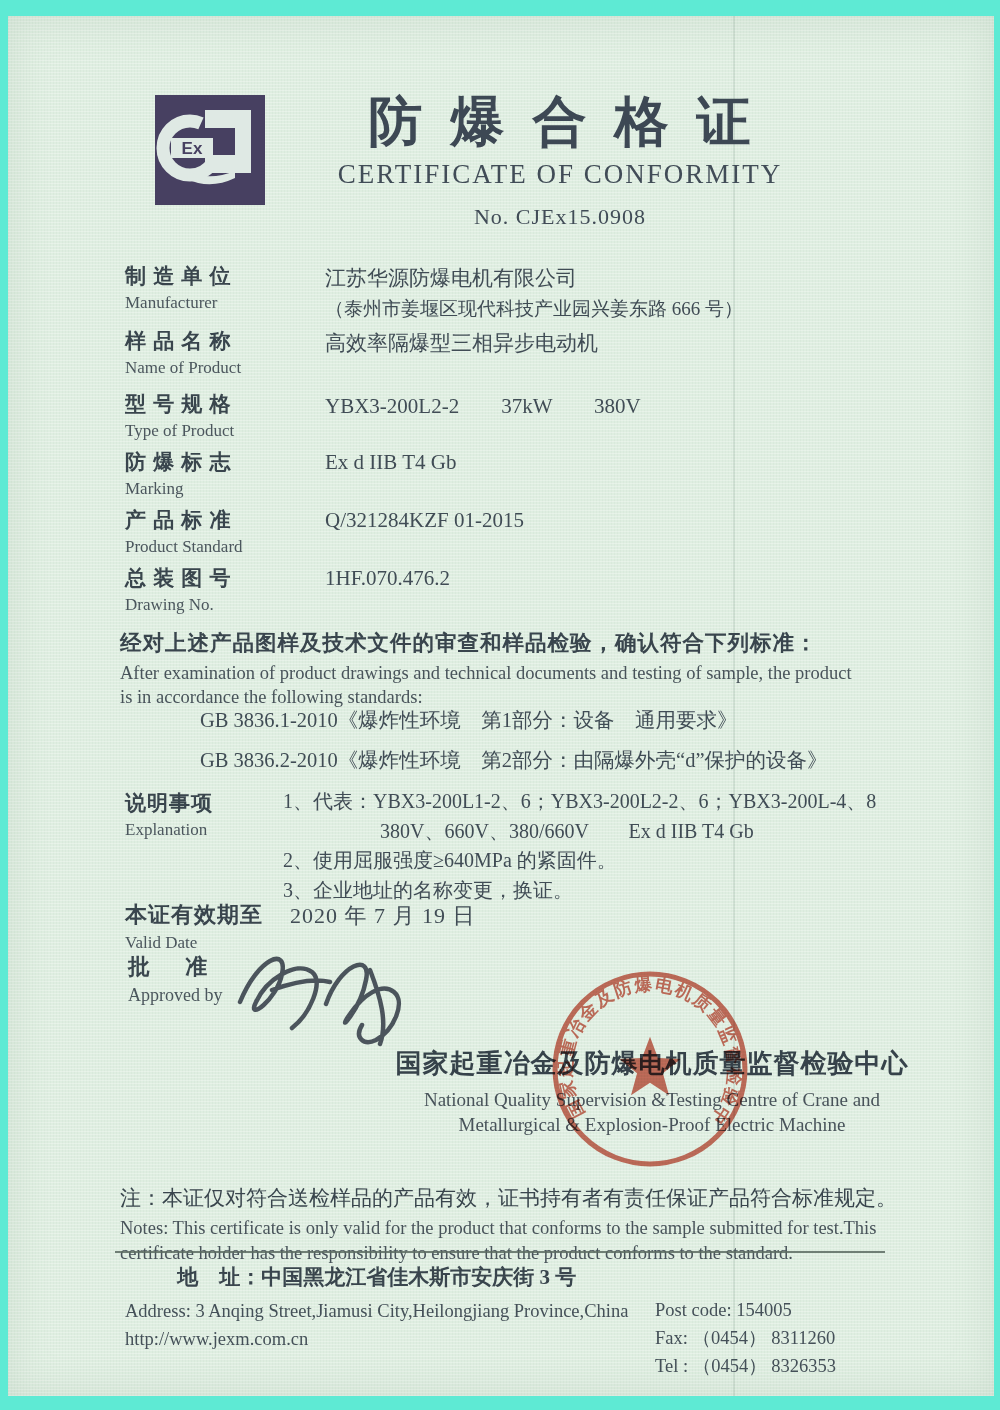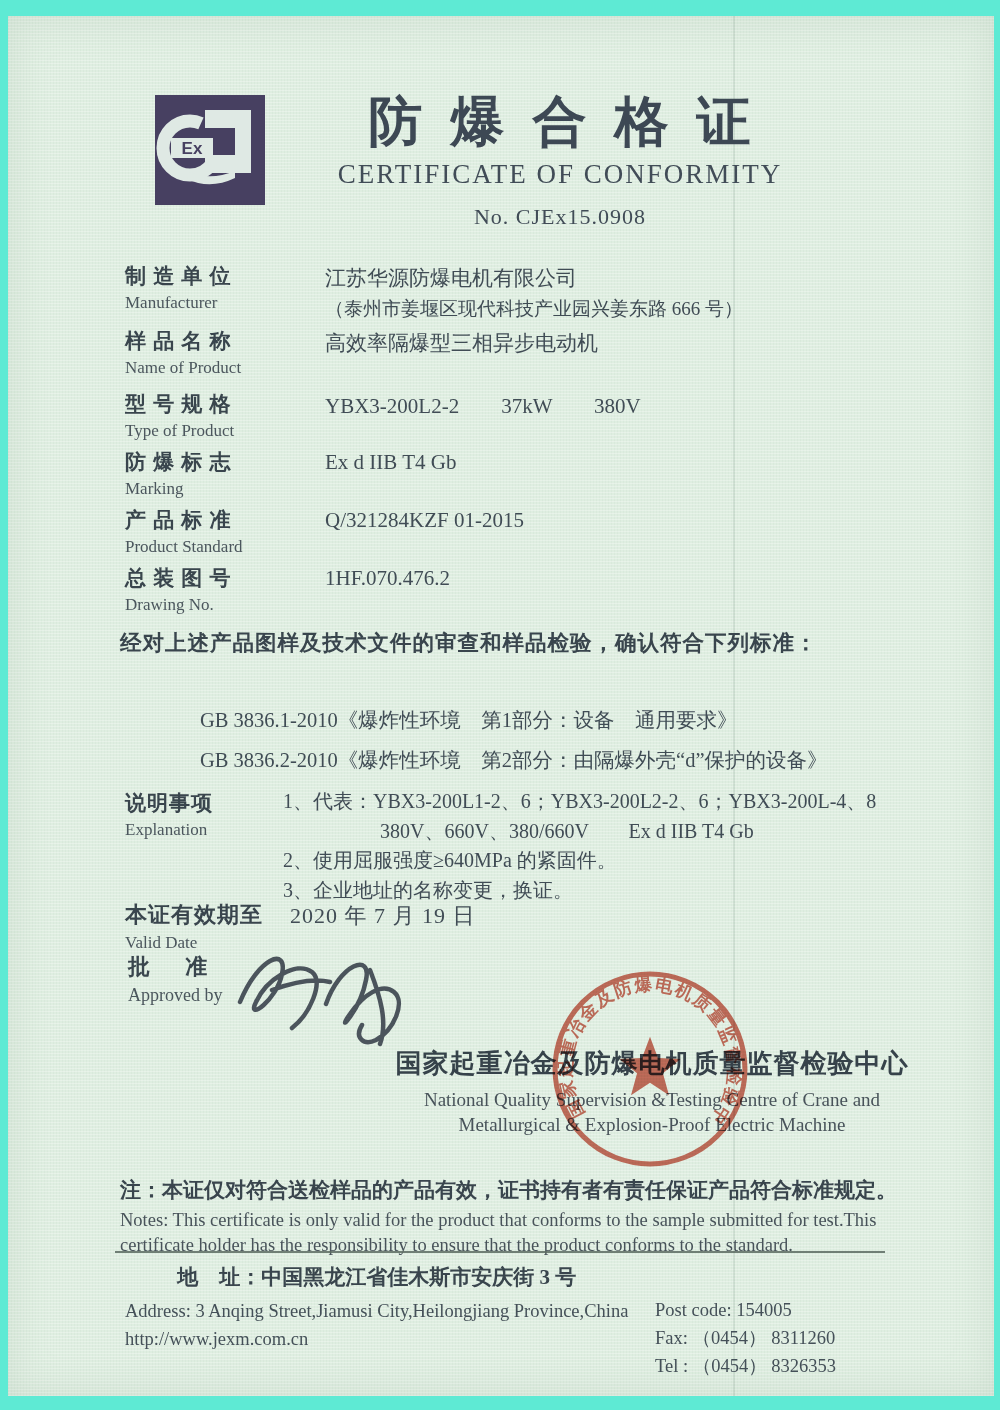--- a/index.html
+++ b/index.html
@@ -26,21 +26,21 @@
   .value{font-size:21px;color:#404c55;white-space:nowrap;}
   .value .sub{font-size:19px;margin-top:4px;text-align:center;}
   .stmt-cn{font-size:21.5px;font-weight:bold;letter-spacing:1px;color:#39454d;white-space:nowrap;}
   .stmt-en{font-size:18.5px;line-height:24px;margin-top:4px;color:#48535a;}
   .std{font-size:20.5px;line-height:40px;color:#404c55;white-space:nowrap;}
   .exp-lines{font-size:20px;line-height:29.5px;color:#404c55;white-space:nowrap;}
   .auth{width:540px;text-align:center;z-index:2;}
   .auth-cn{font-size:26px;font-weight:bold;letter-spacing:1px;color:#36424a;white-space:nowrap;}
   .auth-en{font-size:19px;line-height:25px;margin-top:6px;color:#48535a;}
   .auth-date{font-size:21px;margin-top:12px;letter-spacing:2px;color:#3c4850;}
-  .notes-cn{font-size:21px;font-weight:bold;color:#39454d;white-space:nowrap;}
+  .notes-cn{font-size:21px;font-weight:normal;color:#39454d;white-space:nowrap;margin-top:8px;}
   .notes-en{font-size:18.5px;line-height:24.5px;margin-top:4px;color:#48535a;}
   .divider{position:absolute;left:115px;top:1251px;width:770px;height:2px;background:#5c6b62;opacity:.85;}
   .foot{font-size:18.5px;line-height:28px;color:#445058;white-space:nowrap;}
   .foot .cnline{font-size:21px;font-weight:bold;color:#39454d;margin-bottom:6px;text-align:center;}
   .stamp{z-index:3;opacity:.78;mix-blend-mode:multiply;}
   .sig{z-index:2;}
 </style>
 </head>
 <body>
 
@@ -107,20 +107,24 @@
   <div class="abs" style="left:125px;top:564px">
     <div class="cn-label">总装图号</div>
     <div class="en-label">Drawing No.</div>
   </div>
   <div class="abs value" style="left:325px;top:566px">
     <div>1HF.070.476.2</div>
   </div>
 
   <div class="abs" style="left:120px;top:628px;width:770px">
     <div class="stmt-cn">经对上述产品图样及技术文件的审查和样品检验，确认符合下列标准：</div>
+    <div class="stmt-en">
+      <div>After examination of product drawings and technical documents and testing of sample, the product</div>
+      <div>is in accordance the following standards:</div>
+    </div>
   </div>
 
   <div class="abs std" style="left:200px;top:700px">
     <div>GB 3836.1-2010《爆炸性环境　第1部分：设备　通用要求》</div>
     <div>GB 3836.2-2010《爆炸性环境　第2部分：由隔爆外壳“d”保护的设备》</div>
   </div>
 
   <div class="abs" style="left:125px;top:789px">
     <div class="cn-label" style="letter-spacing:1px">说明事项</div>
     <div class="en-label">Explanation</div>

